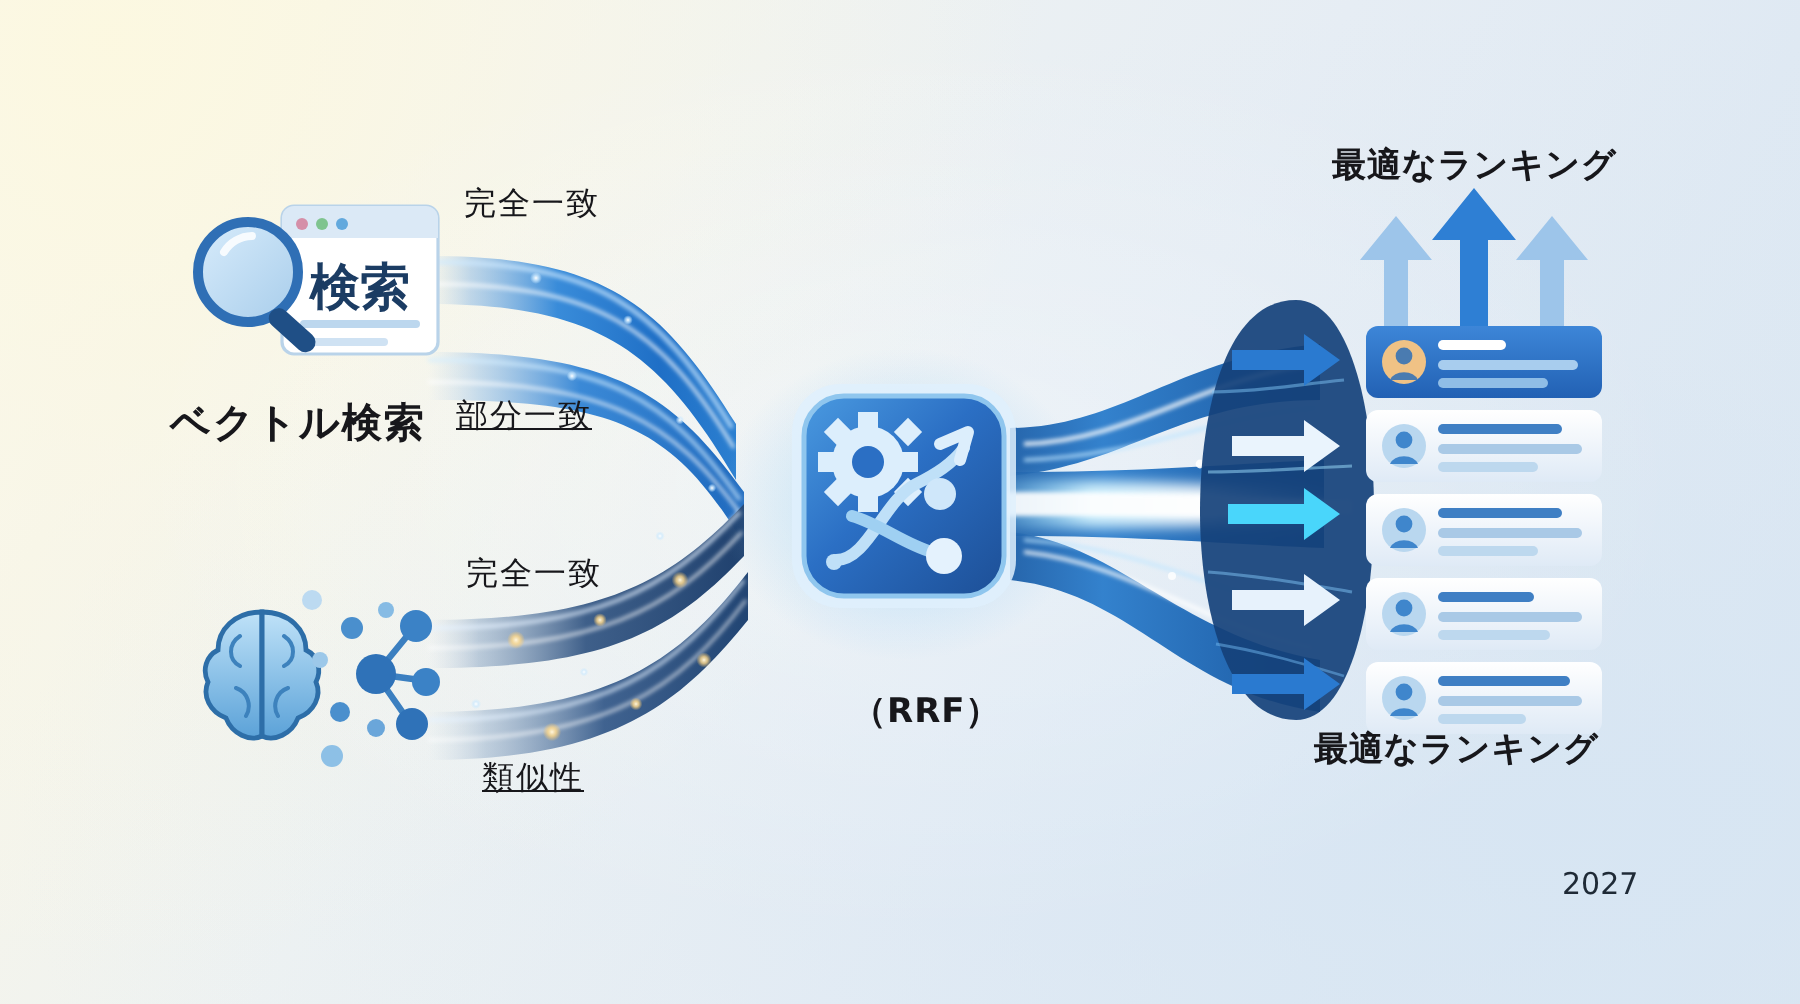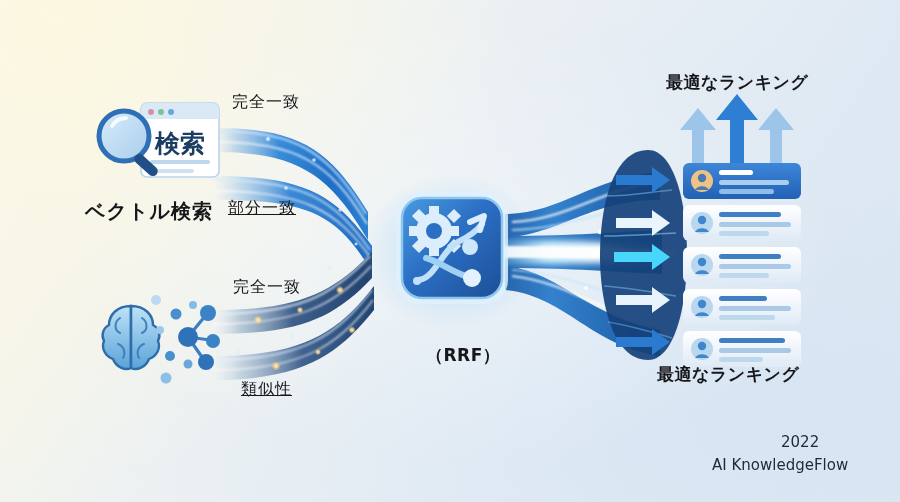--- a/index.html
+++ b/index.html
@@ -339,16 +339,15 @@
   <div class="lbl" style="left:228px;top:198px;font-size:16px;letter-spacing:1px;text-decoration:underline;">部分一致</div>
 
   <div class="lbl" style="left:233px;top:277px;font-size:16px;letter-spacing:1px;">完全一致</div>
   <div class="lbl" style="left:241px;top:379px;font-size:16px;letter-spacing:1px;text-decoration:underline;">類似性</div>
 
   <div class="lbl lbl-strong" style="left:426px;top:344px;font-size:17px;letter-spacing:0.5px;text-align:right;">（RRF）</div>
 
   <div class="lbl lbl-strong" style="left:666px;top:71px;font-size:17px;letter-spacing:0.5px;">最適なランキング</div>
   <div class="lbl lbl-strong" style="left:657px;top:363px;font-size:17px;letter-spacing:0.5px;">最適なランキング</div>
 
-  <div class="wm" style="left:781px;top:433px;font-size:15px;">2022</div>
-  <div class="wm" style="left:712px;top:456px;font-size:15px;">AI KnowledgeFlow</div>
+  <div class="wm" style="left:781px;top:433px;font-size:15px;">2027</div>
 
 </div>
 
 </body></html>

